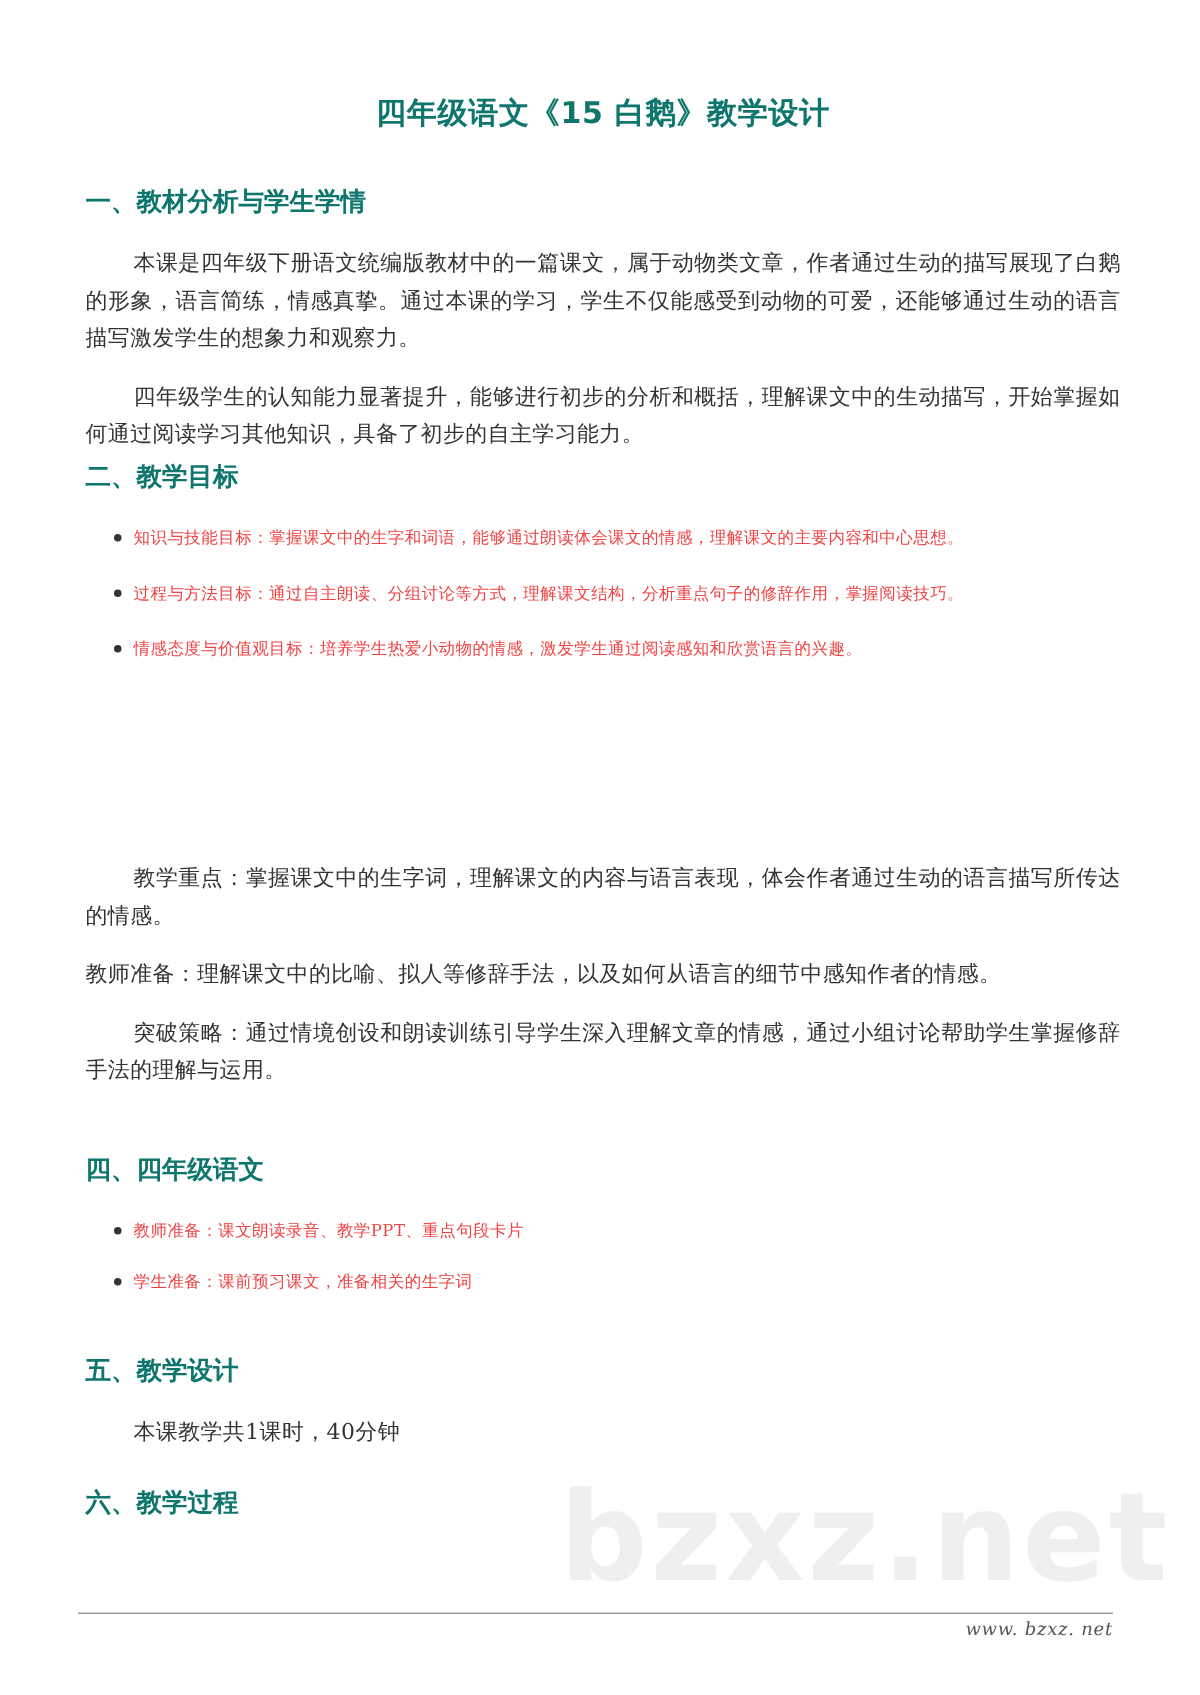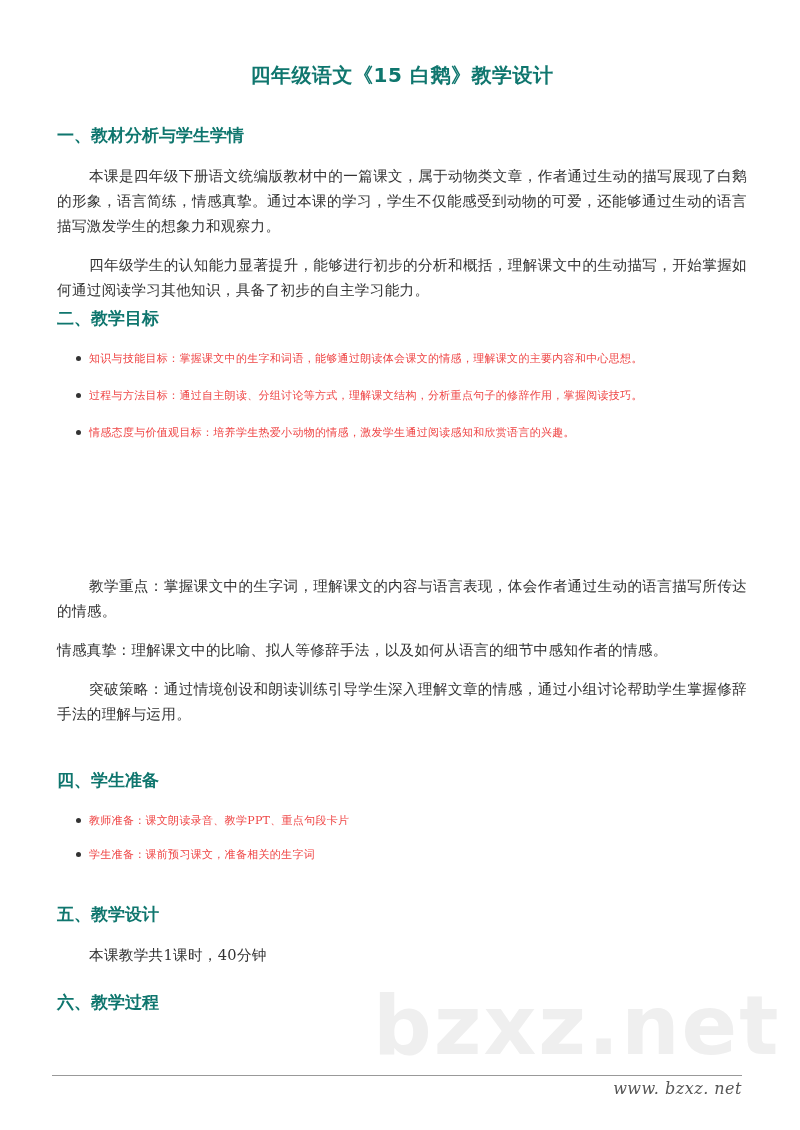--- a/index.html
+++ b/index.html
@@ -100,21 +100,21 @@
       width: 690px;
       height: 0;
       border-top: 1.5px solid #999;
     }
     .footer-url {
       position: absolute;
       right: 58px;
       top: 1079px;
       font-family: "DejaVu Serif", "Liberation Serif", serif;
       font-style: italic;
-      font-size: 16px;
+      font-size: 12px;
       color: #555;
       letter-spacing: 0.5px;
     }
   </style>
 </head>
 <body>
 
 <div class="watermark">bzxz.net</div>
 
 <div class="page">
@@ -145,27 +145,27 @@
         <span class="bullet-dot"></span>
         <span>情感态度与价值观目标：培养学生热爱小动物的情感，激发学生通过阅读感知和欣赏语言的兴趣。</span>
       </li>
     </ul>
   </div>
 
   <div class="section" style="top:557px;">
     <div style="height:16px"></div>
     <p class="para indent">教学重点：掌握课文中的生字词，理解课文的内容与语言表现，体会作者通过生动的语言描写所传达的情感。</p>
     <div style="height:14px"></div>
-    <p class="para noindent">情感真挚：理解课文中的比喻、拟人等修辞手法，以及如何从语言的细节中感知作者的情感。</p>
+    <p class="para noindent">教师准备：理解课文中的比喻、拟人等修辞手法，以及如何从语言的细节中感知作者的情感。</p>
     <div style="height:14px"></div>
     <p class="para indent">突破策略：通过情境创设和朗读训练引导学生深入理解文章的情感，通过小组讨论帮助学生掌握修辞手法的理解与运用。</p>
   </div>
 
   <div class="section" style="top:768px;">
-    <h2 class="section-heading">四、学生准备</h2>
+    <h2 class="section-heading">四、四年级语文</h2>
     <div style="height:16px"></div>
     <ul class="bullet-list">
       <li class="bullet-item">
         <span class="bullet-dot"></span>
         <span>教师准备：课文朗读录音、教学PPT、重点句段卡片</span>
       </li>
       <li class="bullet-item" style="margin-top:9px;">
         <span class="bullet-dot"></span>
         <span>学生准备：课前预习课文，准备相关的生字词</span>
       </li>

